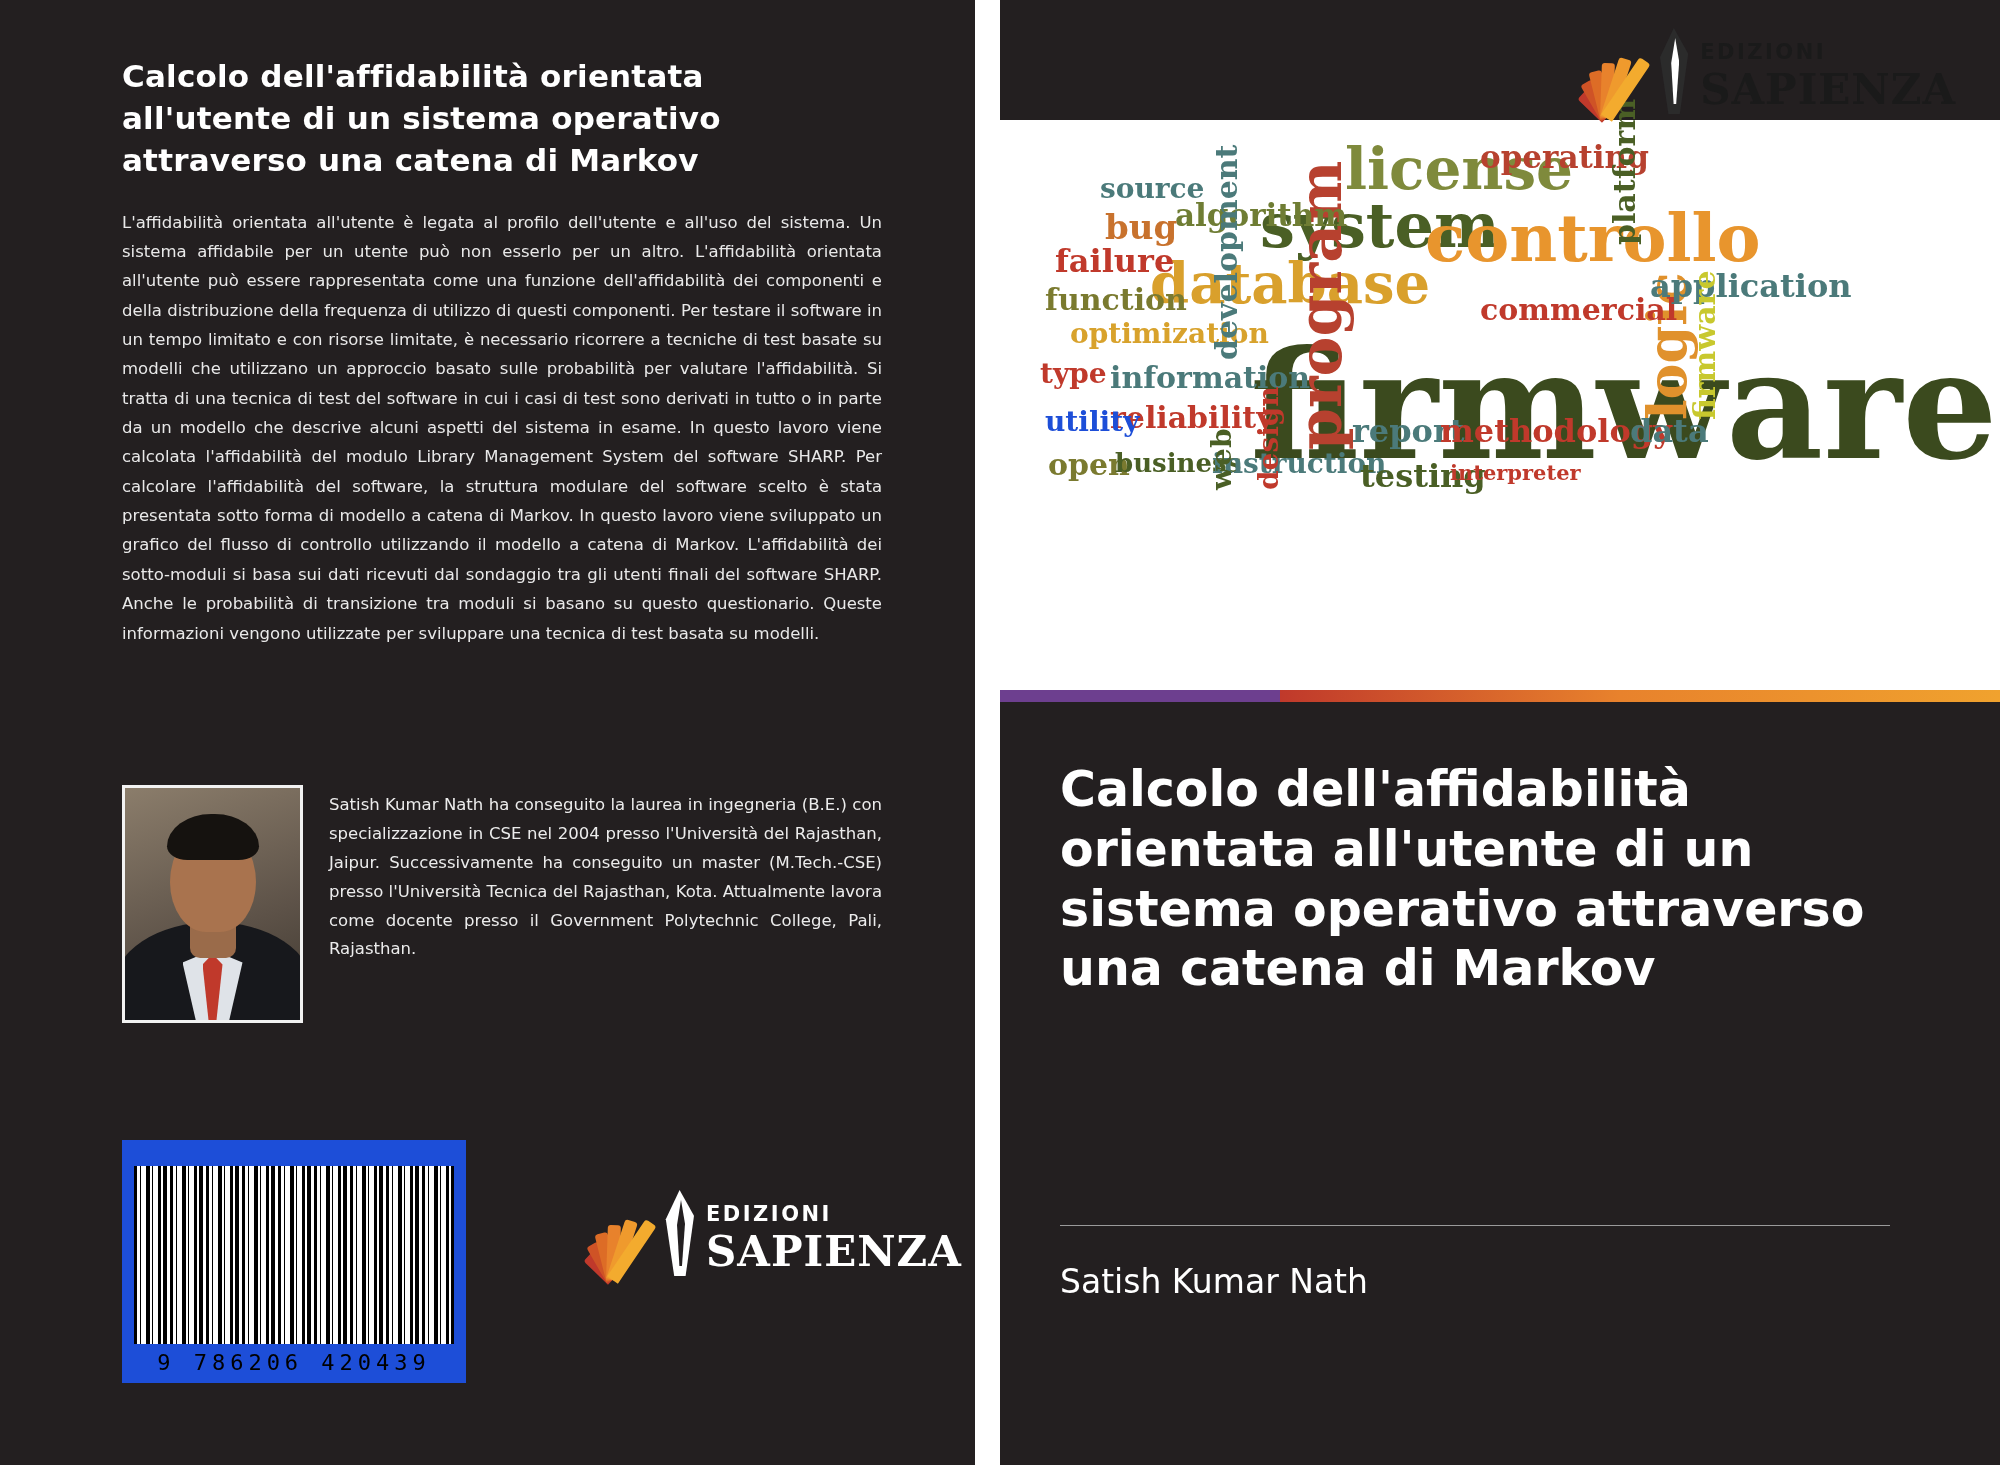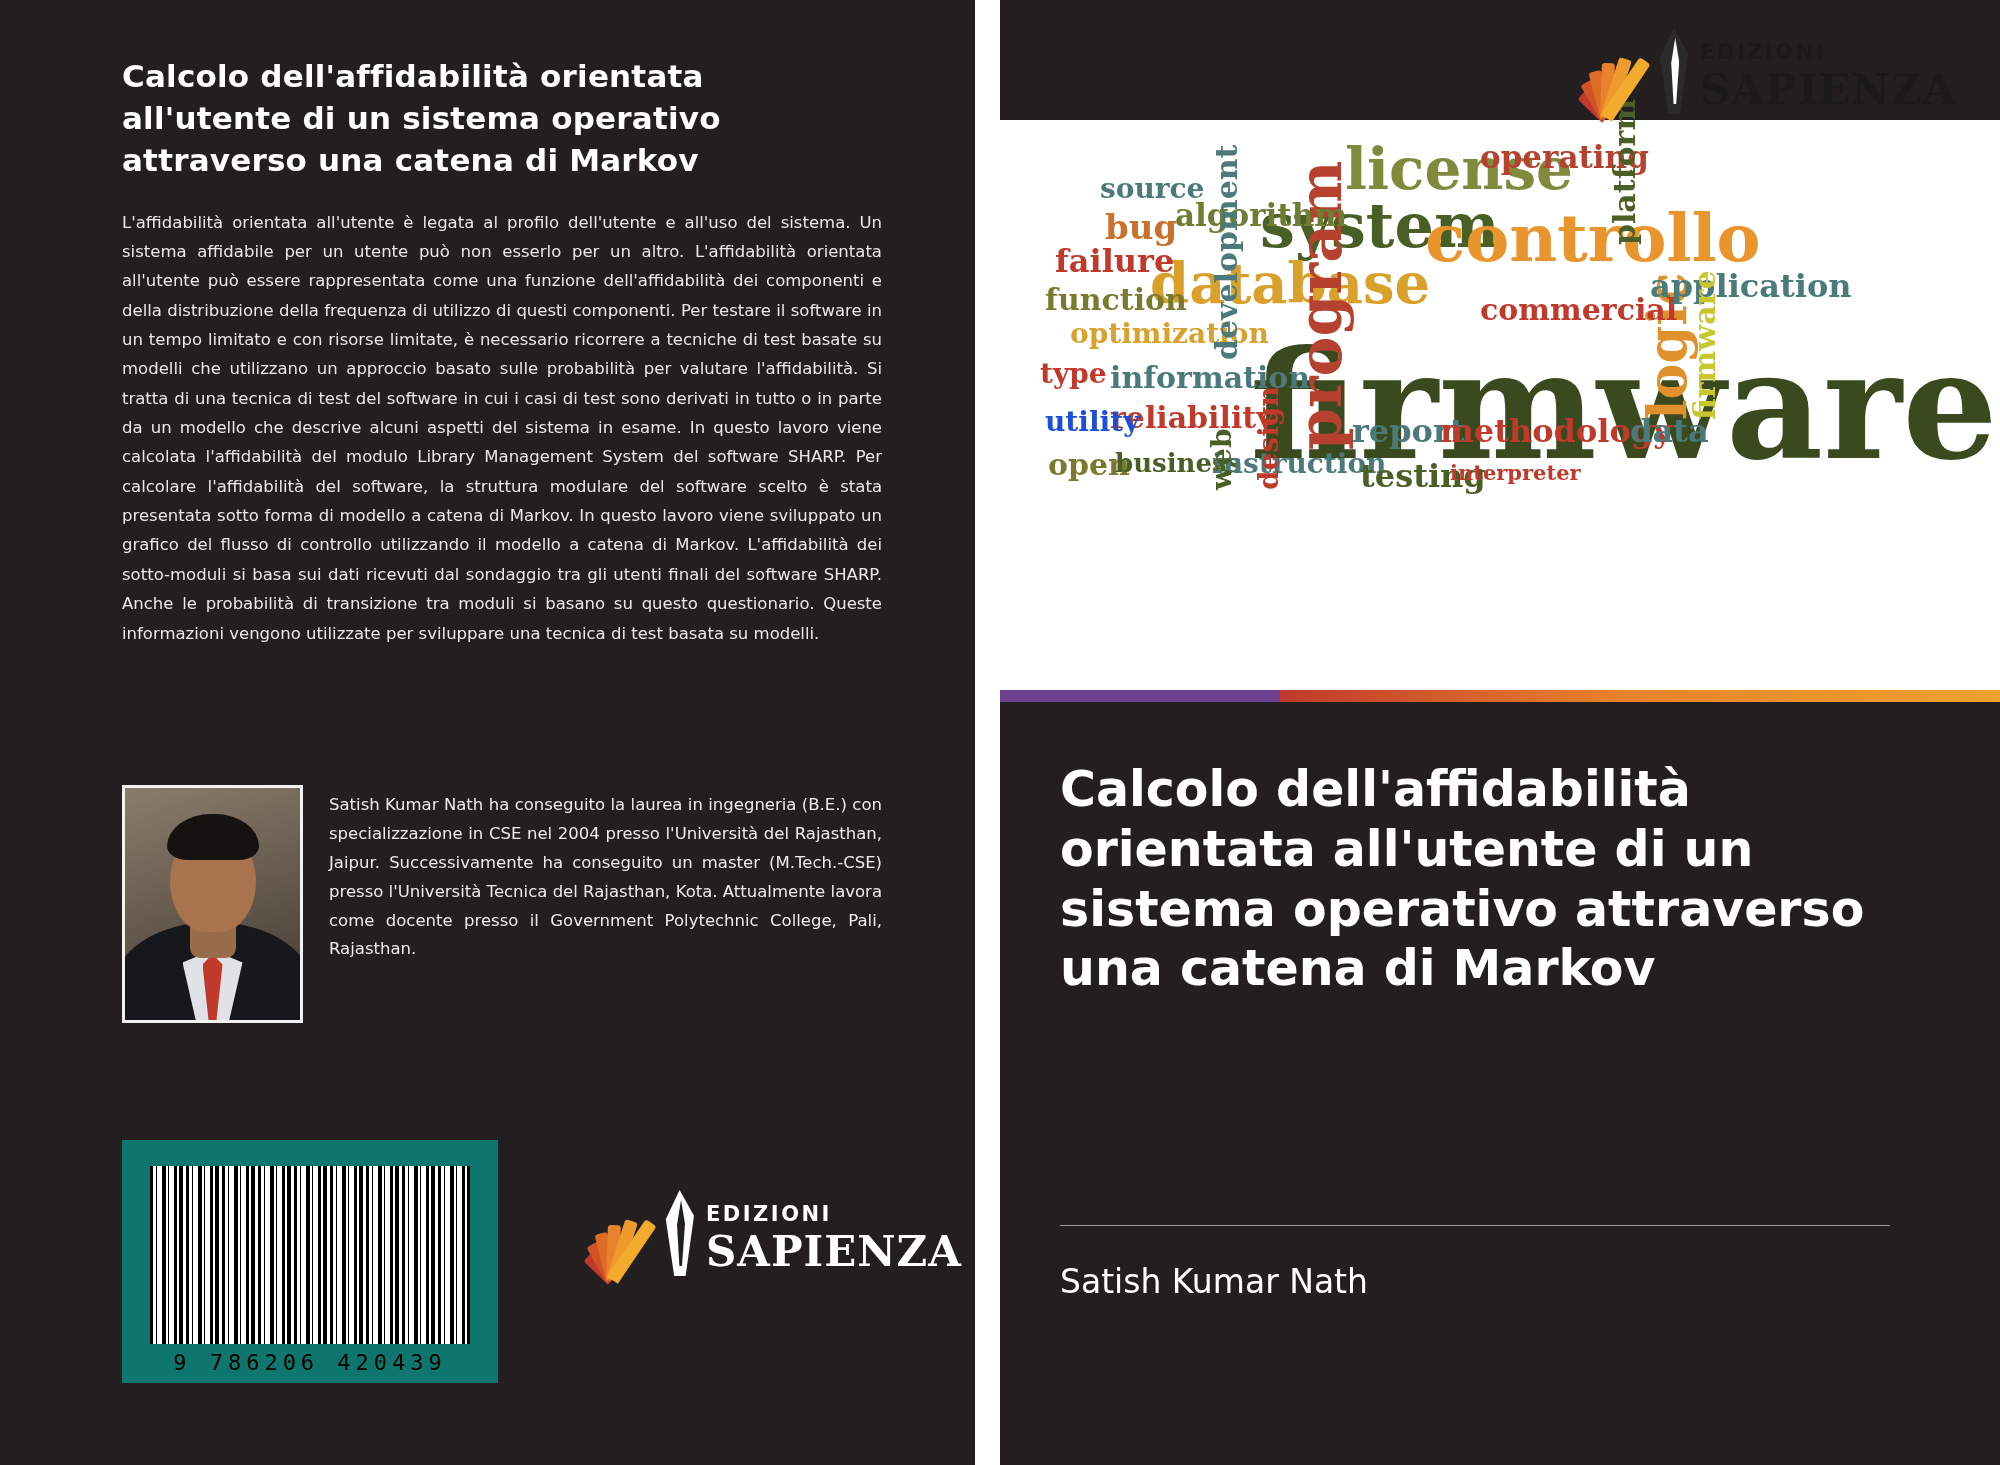--- a/index.html
+++ b/index.html
@@ -100,23 +100,23 @@
     line-height: 1.75;
     text-align: justify;
     padding-top: 6px;
   }
 
   
   .barcode-box {
     position: absolute;
     left: 122px;
     top: 1140px;
-    width: 376px;
+    width: 344px;
     height: 243px;
-    background: #0f766e;
+    background: #1d4ed8;
     display: flex;
     flex-direction: column;
     align-items: center;
     justify-content: flex-end;
     padding-bottom: 8px;
     box-sizing: border-box;
   }
   .bars {
     width: 320px;
     height: 178px;

